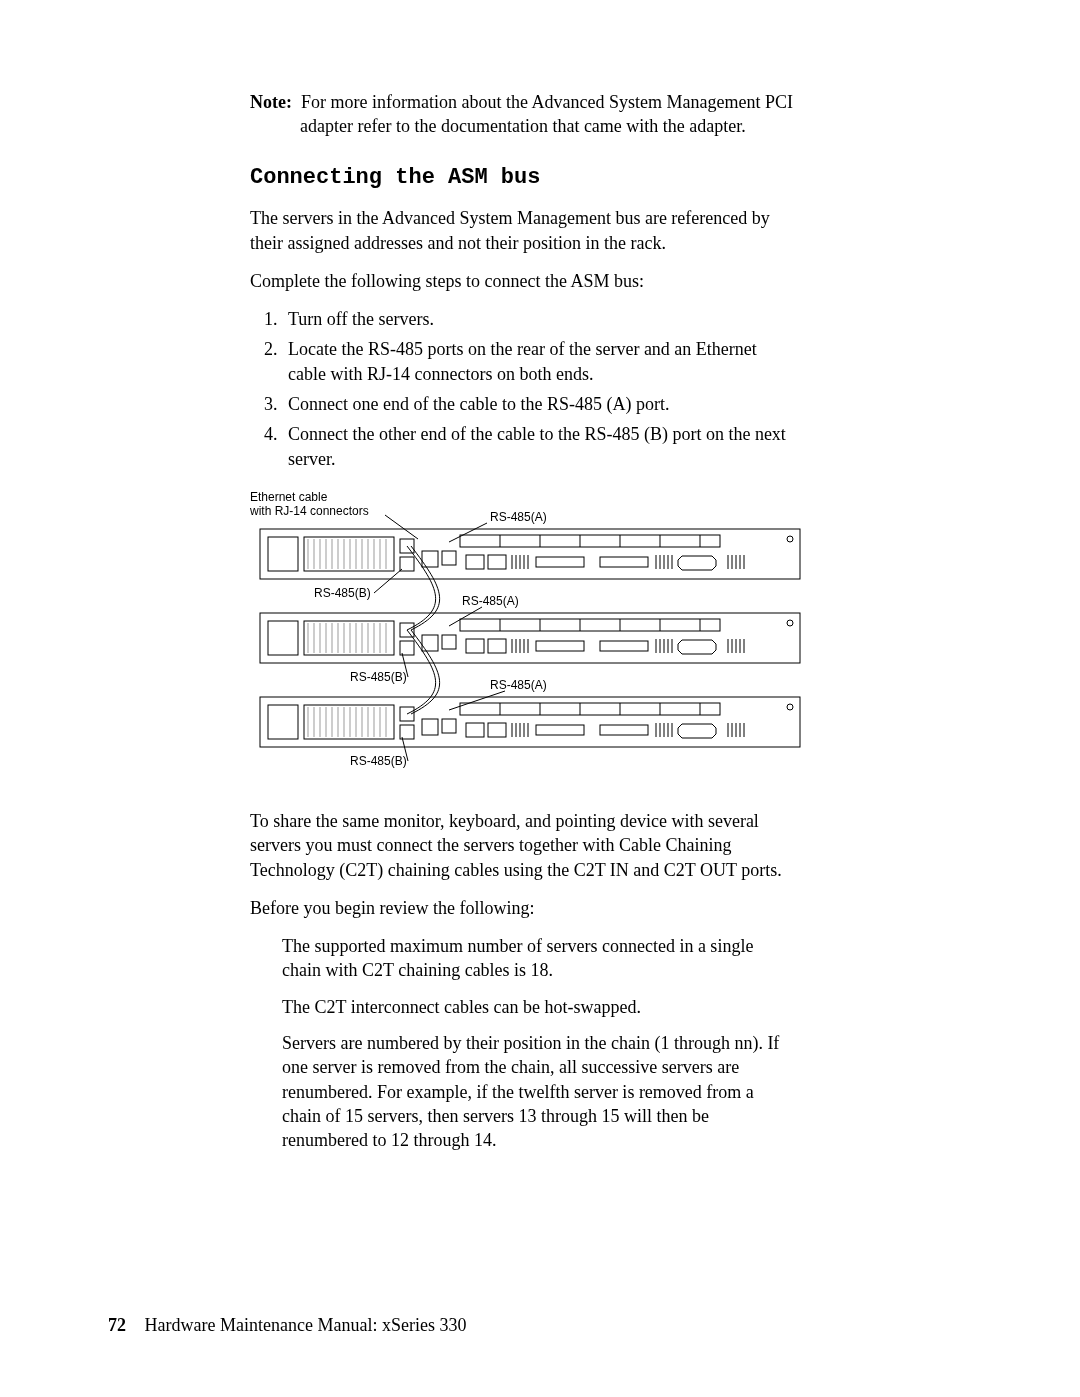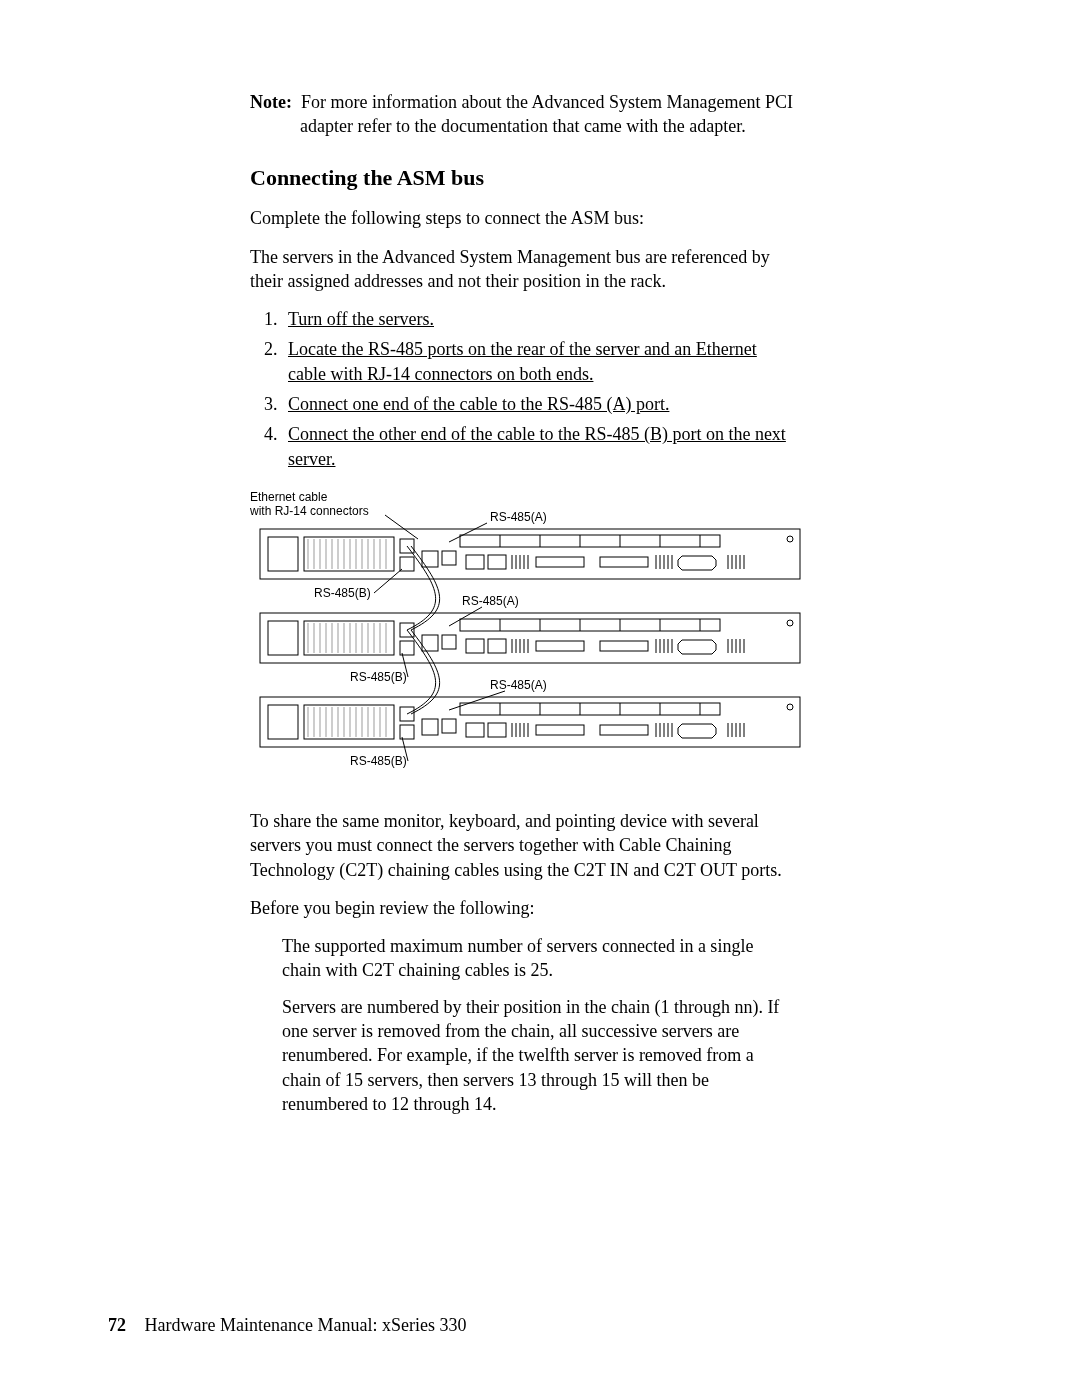--- a/index.html
+++ b/index.html
@@ -19,34 +19,34 @@
     width: 916px;
     height: 1397px;
     box-sizing: border-box;
     padding: 90px 120px 60px 182px;
   }
   .body {
     padding-left: 68px; 
   }
   .note-par { margin: 0 0 24px 0; }
   h2.sub {
-    font-family: Liberation Serif, serif;
+    font-family: Liberation Mono, monospace;
     font-weight: bold;
     font-size: 22px;
     margin: 8px 0 14px -0px; 
   }
   h1.main {
     font-family: Arial, Helvetica, sans-serif;
     font-weight: bold;
     font-size: 27px;
     margin: 26px 0 18px -68px; 
   }
   p { margin: 0 0 14px 0; }
   ol.steps { margin: 0 0 14px 0; padding-left: 32px; }
-  ol.steps li { padding-left: 6px; margin-bottom: 6px; text-decoration: underline; }
+  ol.steps li { padding-left: 6px; margin-bottom: 6px; }
   .figure {
     margin: 18px 0 20px 0;
     font-family: Arial, Helvetica, sans-serif;
     font-size: 14px;
   }
   .figure svg { display: block; }
   .indent-block { padding-left: 32px; }
   .indent-block p { margin-bottom: 12px; }
   .footer {
     position: absolute;
@@ -62,22 +62,22 @@
 
 <div class="page">
   <div class="body">
 
     <p class="note-par" style="padding-left:50px;text-indent:-50px;">
       <span class="label-note">Note:</span>&nbsp;&nbsp;<span>For more information about the Advanced System Management PCI adapter refer to the documentation that came with the adapter.</span>
     </p>
 
     <h2 class="sub">Connecting the ASM bus</h2>
 
+    <p>The servers in the Advanced System Management bus are referenced by their assigned addresses and not their position in the rack.</p>
     <p>Complete the following steps to connect the ASM bus:</p>
-    <p>The servers in the Advanced System Management bus are referenced by their assigned addresses and not their position in the rack.</p>
 
     <ol class="steps">
       <li>Turn off the servers.</li>
       <li>Locate the RS-485 ports on the rear of the server and an Ethernet cable with RJ-14 connectors on both ends.</li>
       <li>Connect one end of the cable to the RS-485 (A) port.</li>
       <li>Connect the other end of the cable to the RS-485 (B) port on the next server.</li>
     </ol>
 
     <div class="figure">
       <svg viewBox="0 0 560 300" width="560" height="300">
@@ -303,21 +303,22 @@
         <line class="thin" x1="158" y1="272" x2="152" y2="248"></line>
       </svg>
     </div>
 
 
 
     <p>To share the same monitor, keyboard, and pointing device with several servers you must connect the servers together with Cable Chaining Technology (C2T) chaining cables using  the C2T IN and C2T OUT ports.</p>
     <p>Before you begin review the following:</p>
 
     <div class="indent-block">
-      <p>The supported maximum number of servers connected in a single chain with C2T chaining cables is 25.</p>
+      <p>The supported maximum number of servers connected in a single chain with C2T chaining cables is 18.</p>
+      <p>The C2T interconnect cables can be hot-swapped.</p>
       <p>Servers are numbered by their position in the chain (1 through nn).  If one server is removed from the chain, all successive servers are renumbered.  For example, if the twelfth server is removed from a chain of 15 servers, then servers 13 through 15 will then be renumbered to 12 through 14.</p>
     </div>
 
   </div>
 
   <div class="footer">
     <span class="pn">72</span>
     <span>Hardware Maintenance Manual: xSeries 330</span>
   </div>
 </div>

